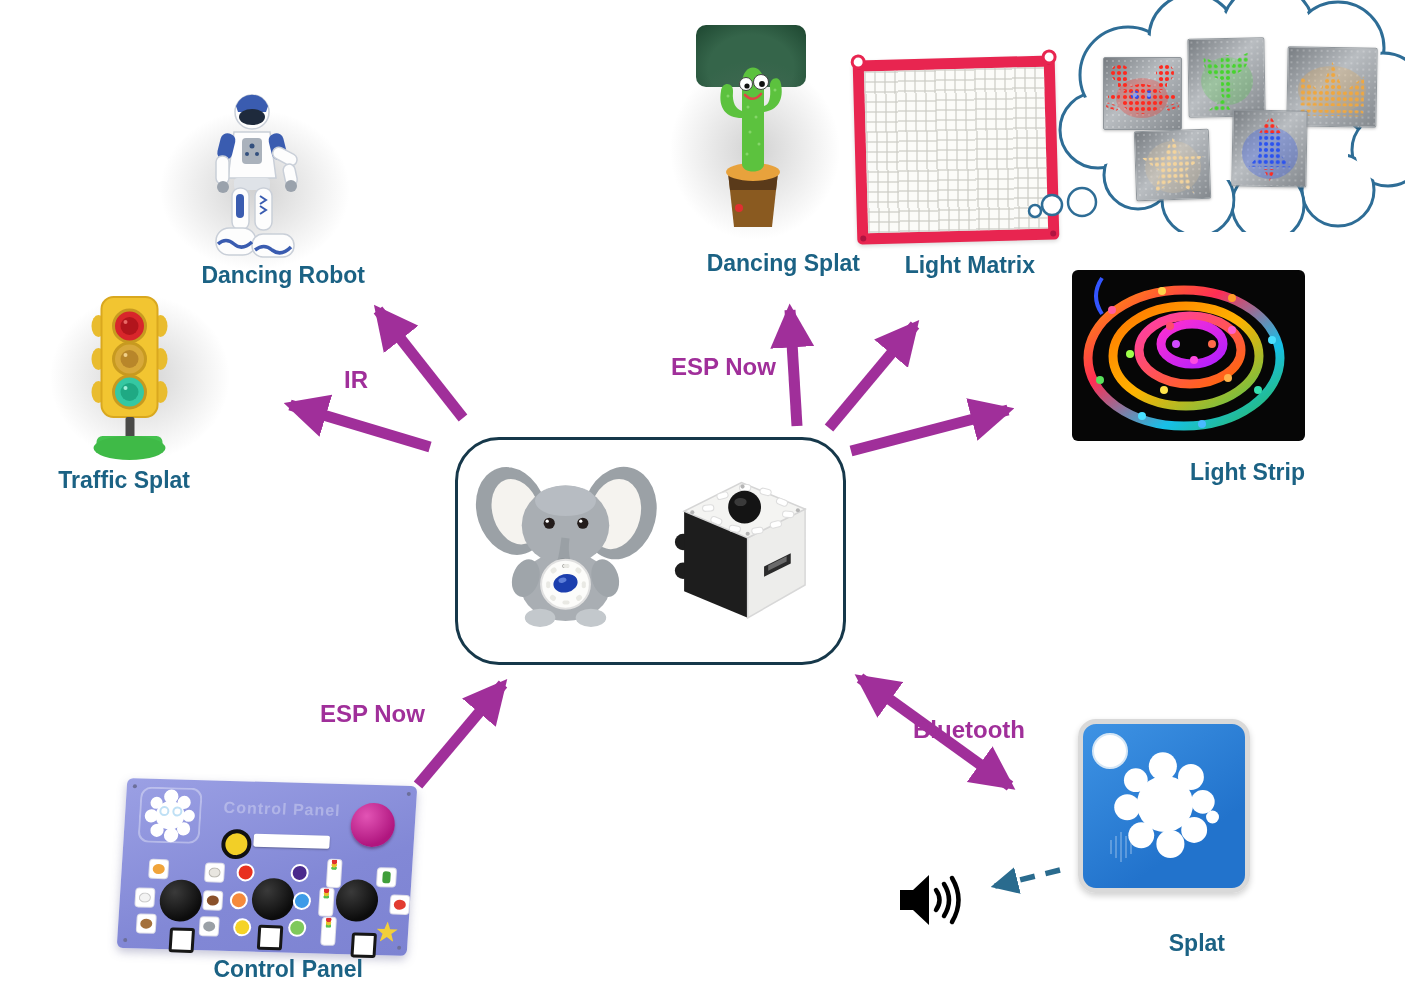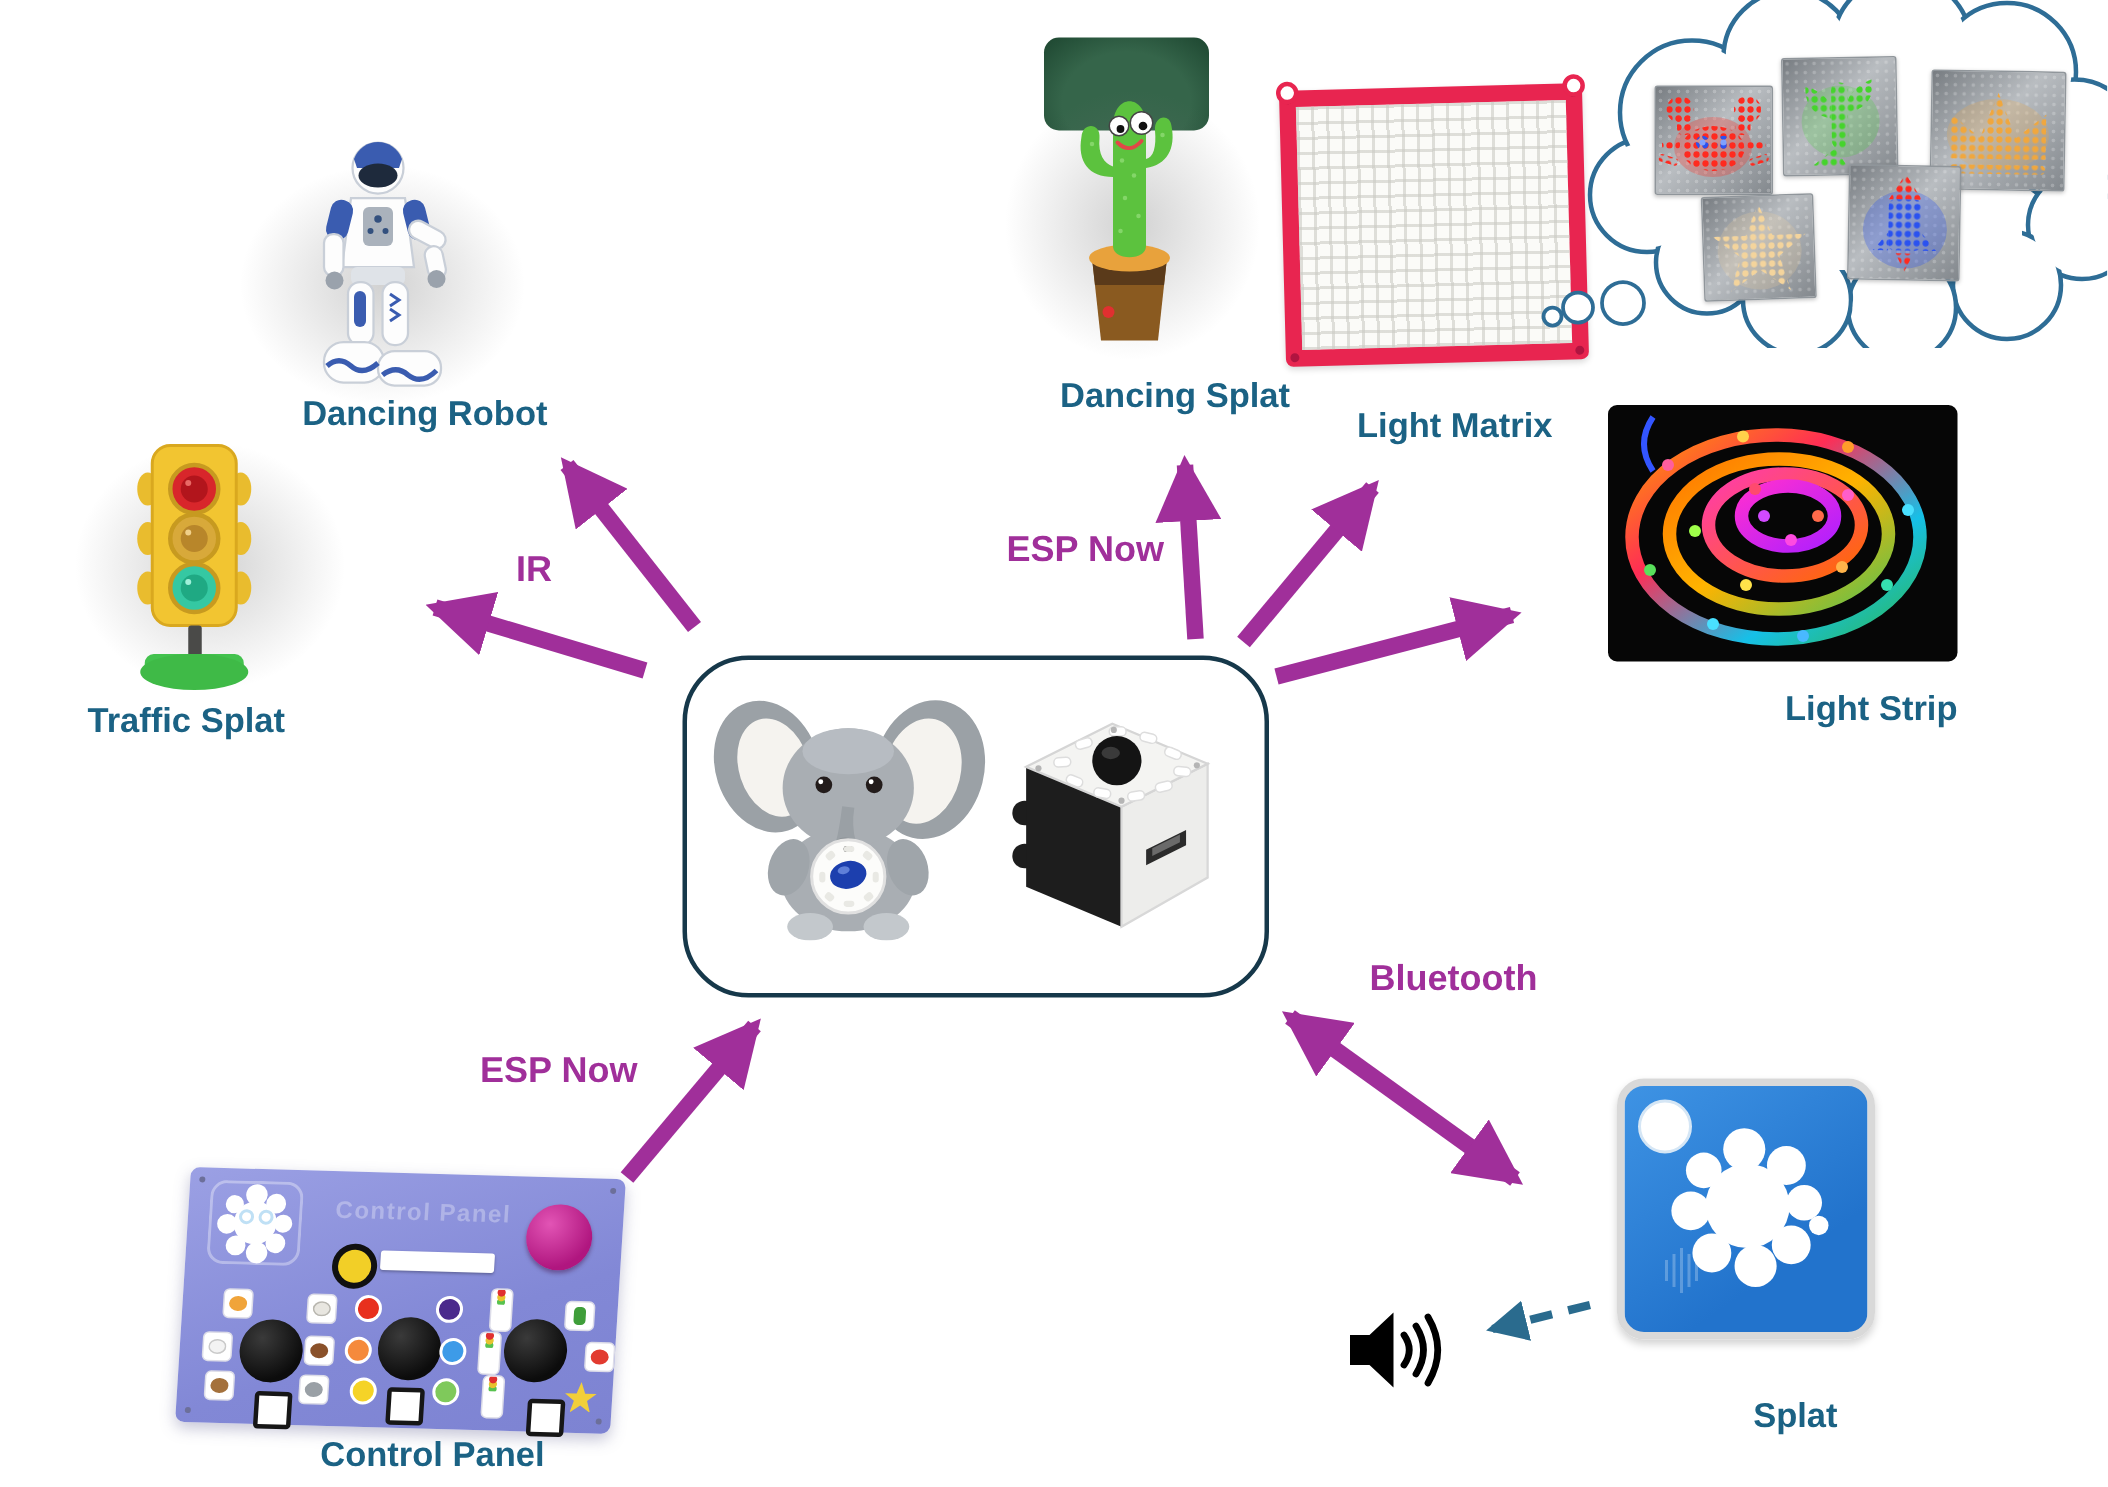--- a/index.html
+++ b/index.html
@@ -196,21 +196,21 @@
 
   <div class="matrix-frame">
     <div class="matrix-panel"></div>
     <div class="matrix-screw" style="left:-8px;top:-8px;"></div>
     <div class="matrix-screw" style="right:-8px;top:-8px;"></div>
     <div class="matrix-screw" style="left:-8px;bottom:-8px;"></div>
     <div class="matrix-screw" style="right:-8px;bottom:-8px;"></div>
     <div class="matrix-tab" style="left:-13px;top:-17px;"></div>
     <div class="matrix-tab" style="right:-13px;top:-17px;"></div>
   </div>
-  <div class="node-label" style="left:855px;top:270px;width:180px;">Light Matrix</div>
+  <div class="node-label" style="left:855px;top:252px;width:180px;">Light Matrix</div>
 
   <svg class="abs" style="left:1053px;top:0;" width="352" height="232" viewBox="0 0 352 232">
     <g fill="#fff" stroke="#2E6D96" stroke-width="3">
       <circle cx="45" cy="130" r="38"></circle>
         <circle cx="75" cy="75" r="48"></circle>
         <circle cx="140" cy="38" r="44"></circle>
       <circle cx="215" cy="30" r="46"></circle>
         <circle cx="285" cy="48" r="46"></circle>
         <circle cx="330" cy="95" r="42"></circle>
       <circle cx="335" cy="150" r="36"></circle>
@@ -505,15 +505,15 @@
     <g fill="#fff" stroke="#2E6D96" stroke-width="2.5">
       <circle cx="1082" cy="202" r="14"></circle>
       <circle cx="1052" cy="205" r="10"></circle>
       <circle cx="1035" cy="211" r="6"></circle>
     </g>
   </svg>
 
   <div class="conn-label" style="left:344px;top:366px;">IR</div>
   <div class="conn-label" style="left:671px;top:353px;">ESP Now</div>
   <div class="conn-label" style="left:320px;top:700px;">ESP Now</div>
-  <div class="conn-label" style="left:913px;top:639px;">Bluetooth</div>
+  <div class="conn-label" style="left:913px;top:716px;">Bluetooth</div>
 
 </div>
 
 </body></html>

